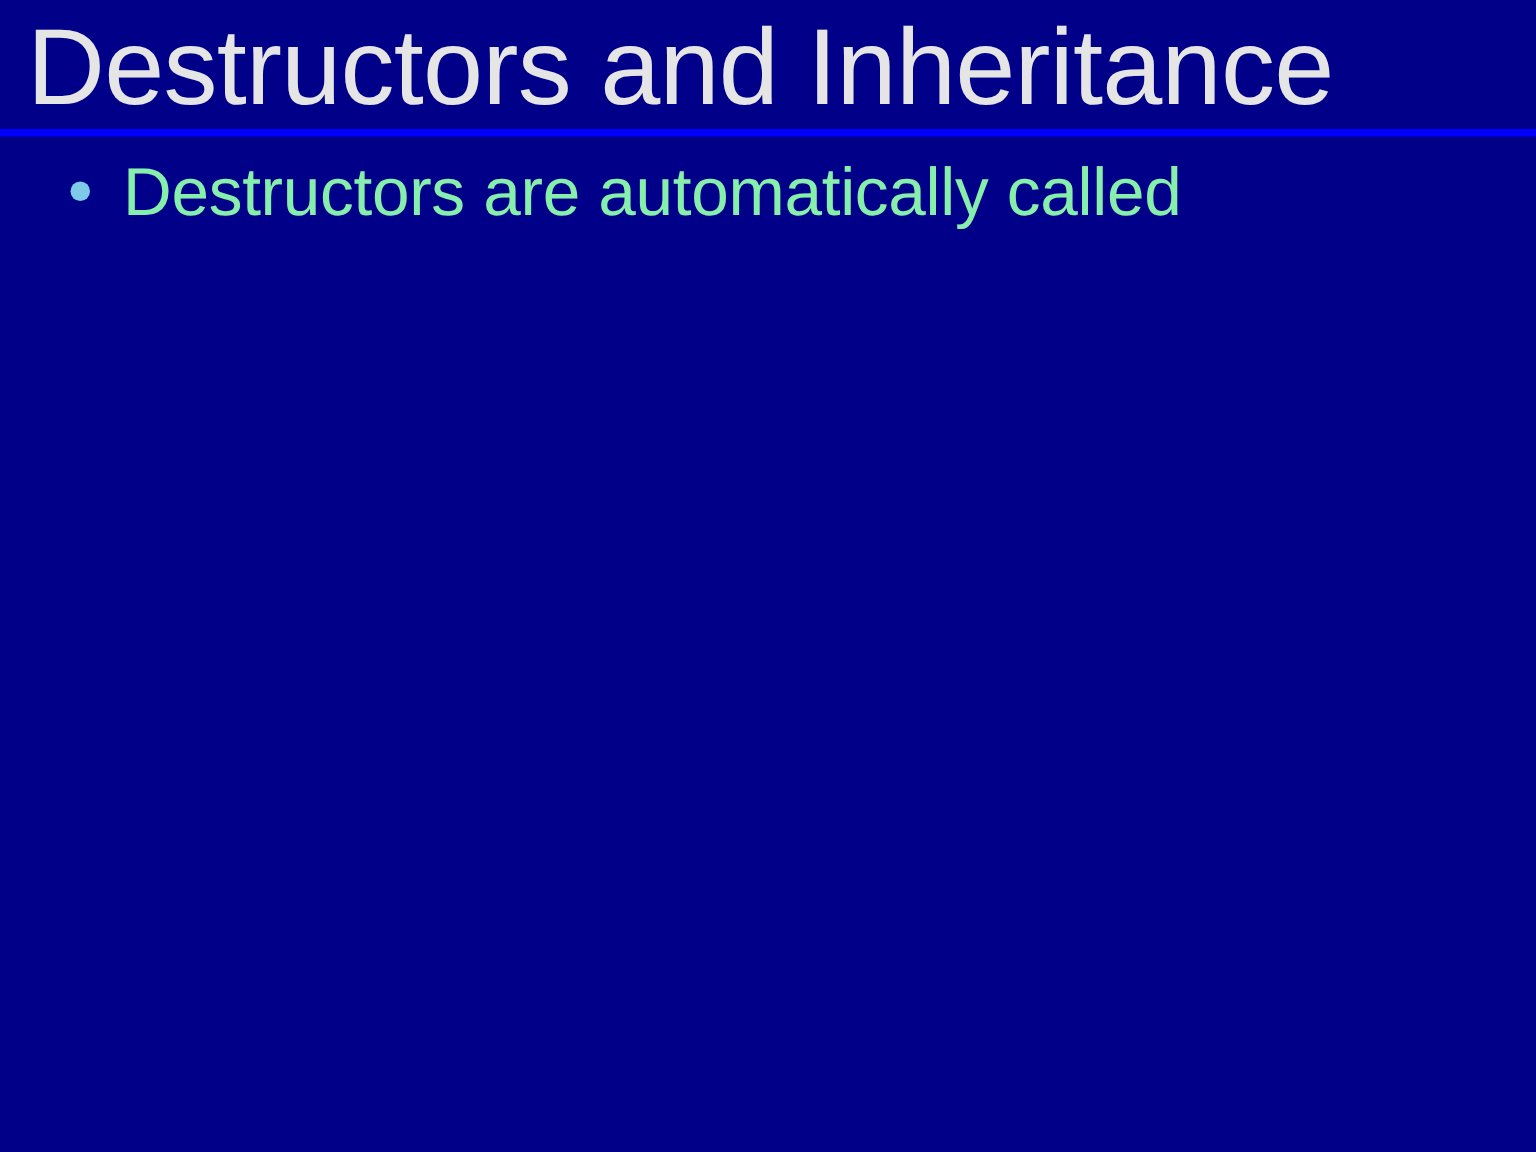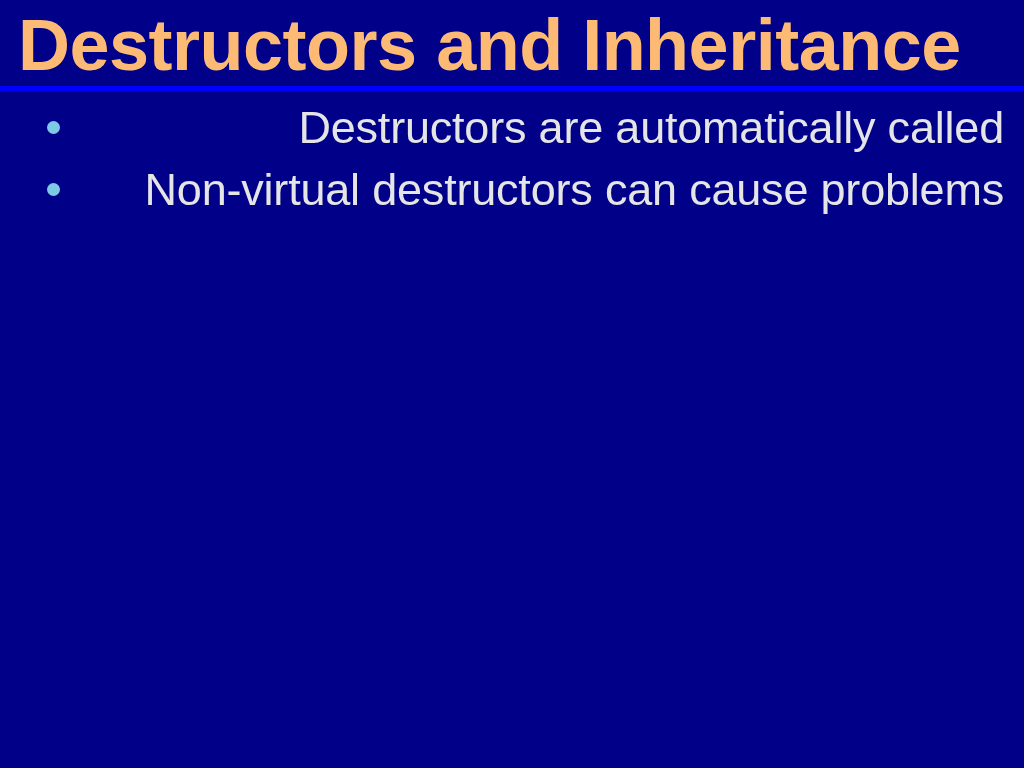--- a/index.html
+++ b/index.html
@@ -18,25 +18,25 @@
     width: 1024px;
     height: 768px;
     background: #000088;
     box-sizing: border-box;
   }
   .slide-title {
     position: absolute;
     left: 18px;
     top: 6px;
     width: 990px;
-    color: #fdba74;
+    color: #e5e5e5;
     font-family: "Liberation Sans", sans-serif;
     font-size: 72px;
     line-height: 78px;
-    font-weight: bold;
+    font-weight: normal;
     letter-spacing: -0.5px;
     white-space: nowrap;
     margin: 0;
   }
   .title-rule {
     position: absolute;
     left: 0;
     top: 86px;
     width: 1024px;
     height: 5px;
@@ -48,27 +48,26 @@
     top: 97px;
     width: 1024px;
     padding: 0;
     margin: 0;
     list-style: none;
   }
   .bullet-item {
     position: relative;
     margin: 0;
     padding: 0 20px 0 82px;
-    color: #e5e5e5;
+    color: #86efac;
     font-family: "Liberation Sans", sans-serif;
     font-size: 45px;
     line-height: 62px;
     font-weight: normal;
     letter-spacing: -0.2px;
-    text-align: right;
   }
   .bullet-marker {
     position: absolute;
     left: 47px;
     top: 24px;
     width: 13px;
     height: 13px;
     border-radius: 50%;
     background: #7ec8e8;
   }
@@ -85,21 +84,17 @@
 
   <div class="title-rule"></div>
 
   <ul class="bullet-body">
 
     <li class="bullet-item">
       <span class="bullet-marker"></span>
       <span class="bullet-text">Destructors are automatically called</span>
     </li>
 
-    <li class="bullet-item">
-      <span class="bullet-marker"></span>
-      <span class="bullet-text">Non-virtual destructors can cause problems</span>
-    </li>
 
 
   </ul>
 
 </div>
 
 </body></html>

